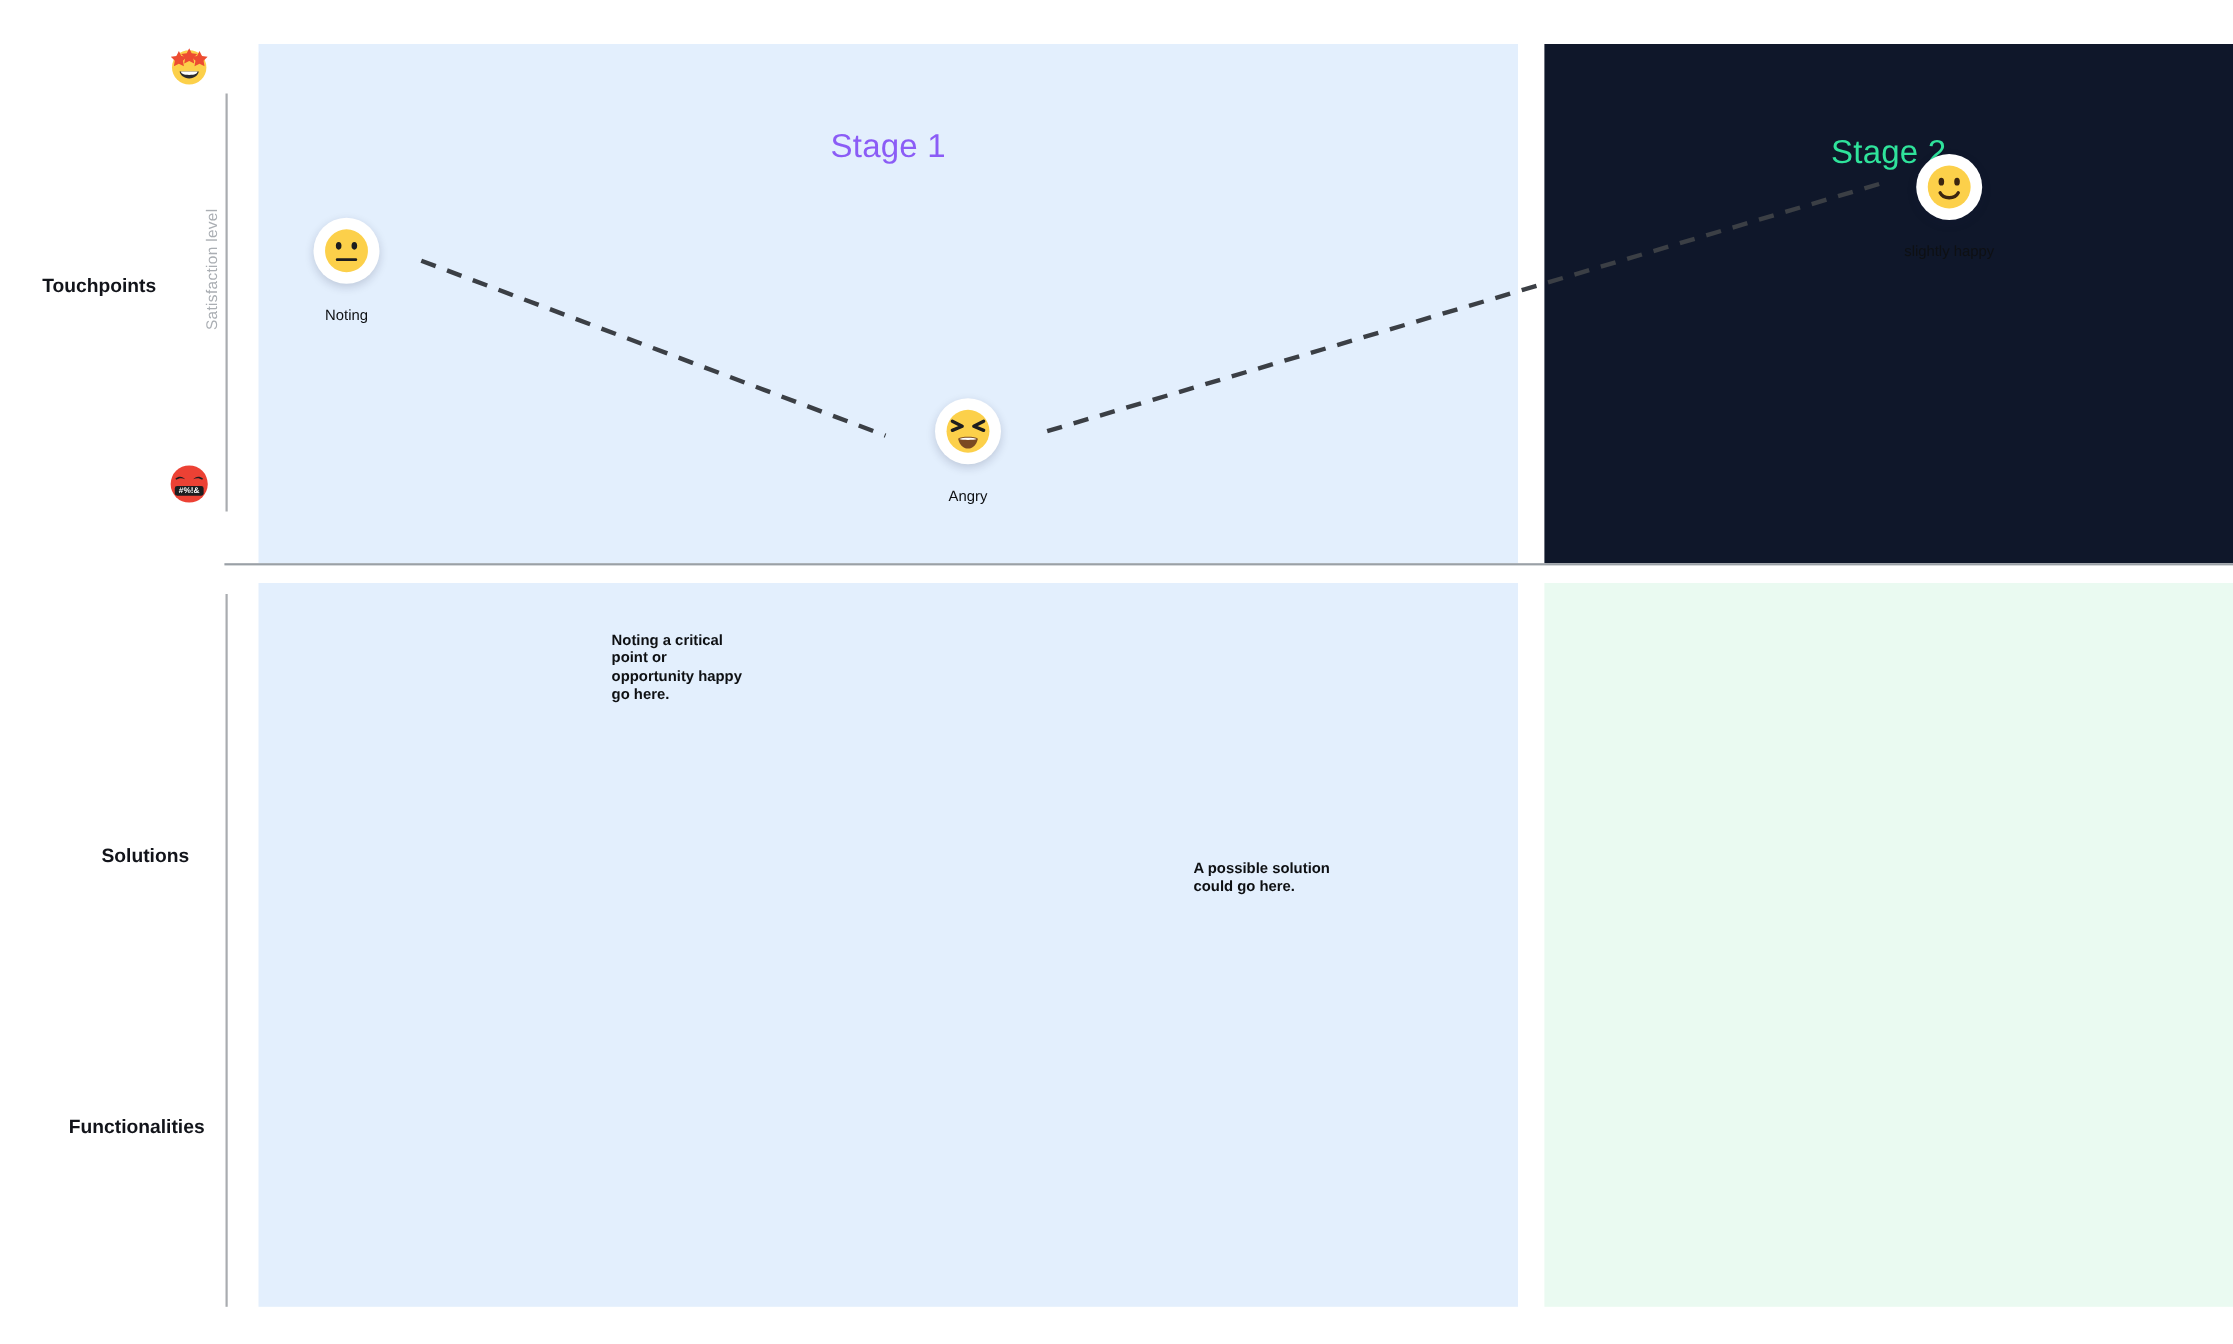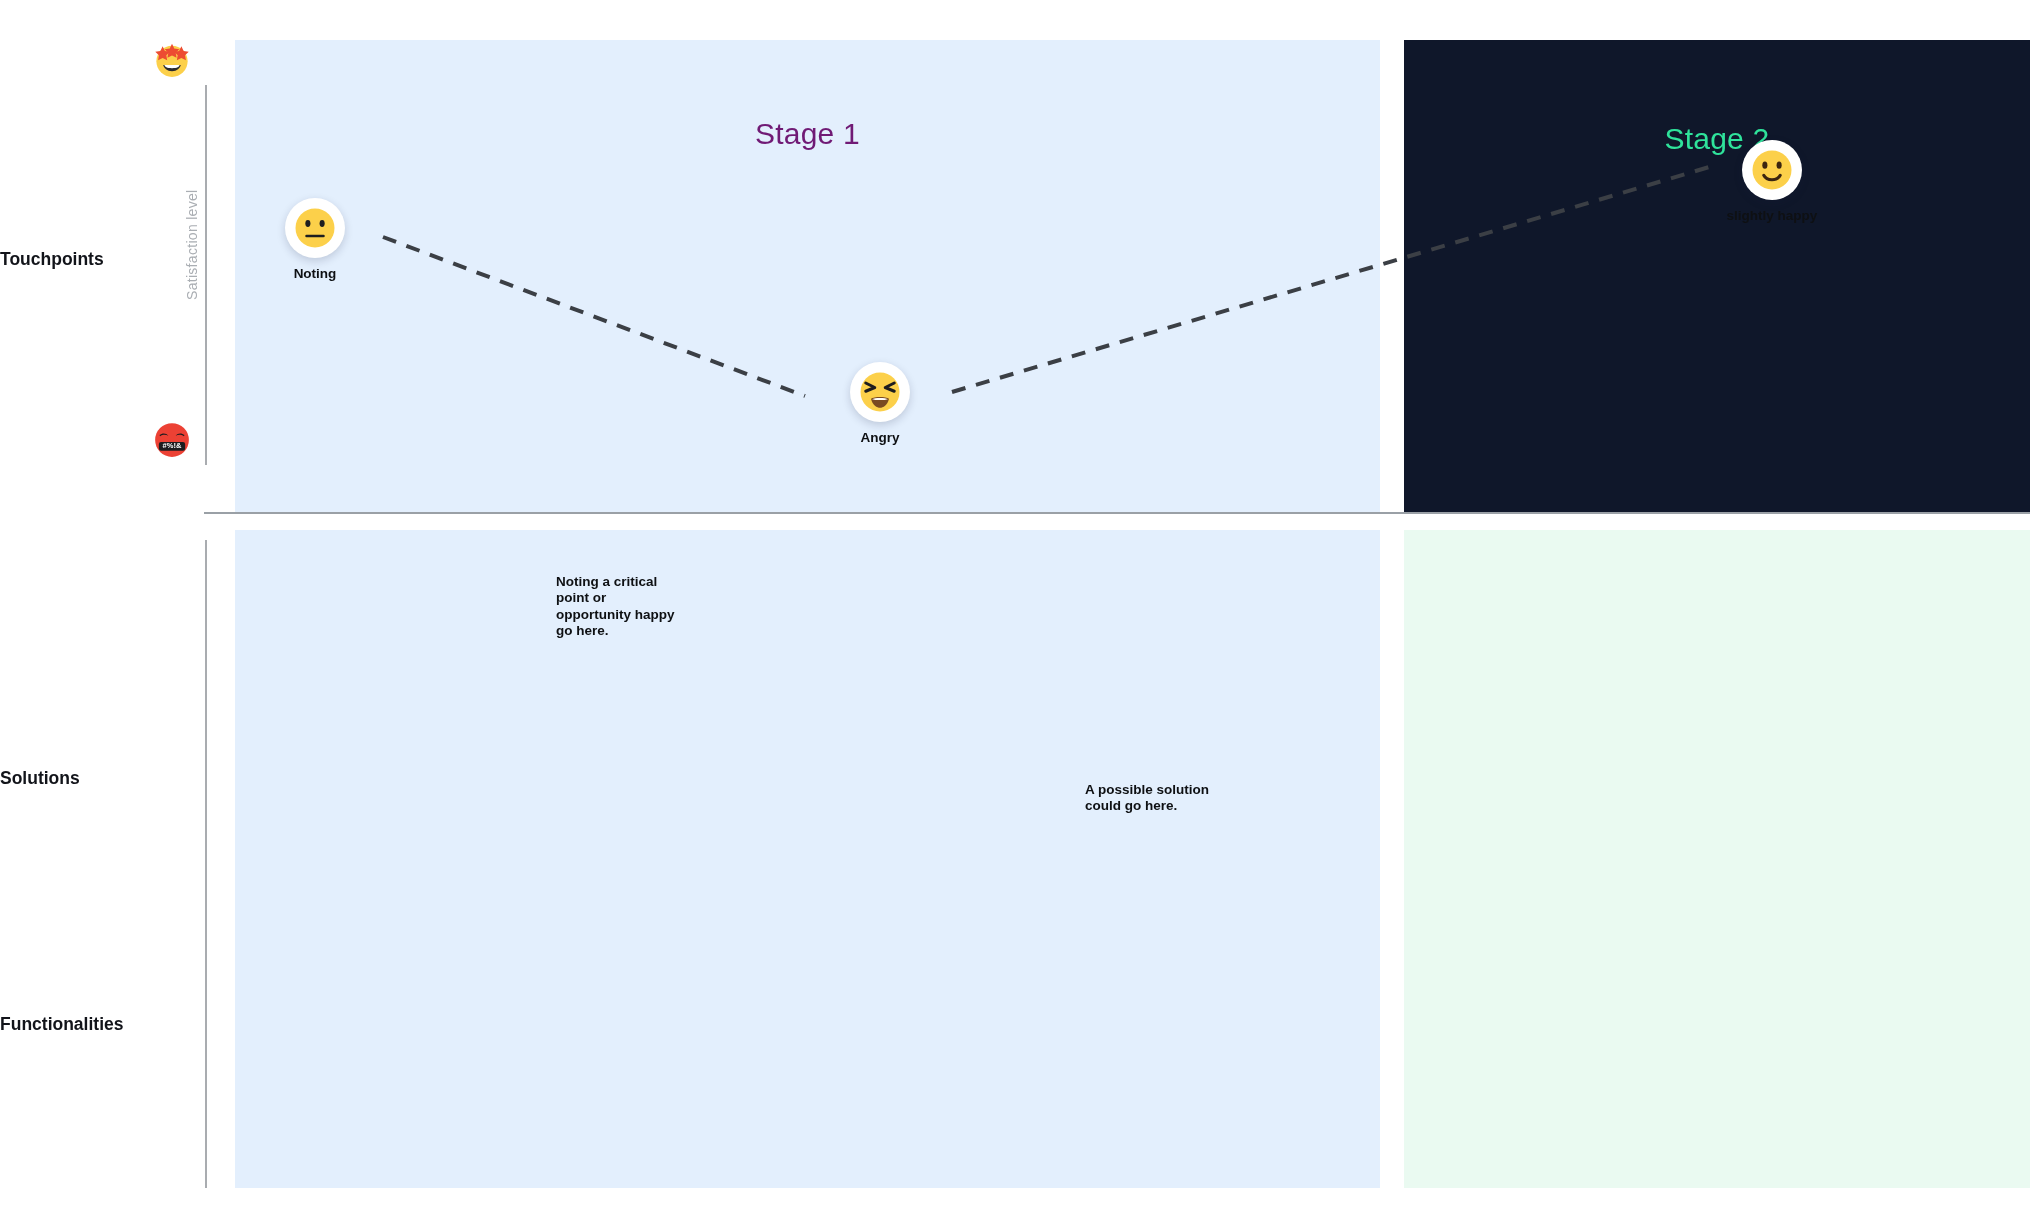--- a/index.html
+++ b/index.html
@@ -37,20 +37,21 @@
     letter-spacing: 0.2px;
     white-space: nowrap;
   }
 
   
   .row-label {
     position: absolute;
     font-size: 17.5px;
     font-weight: 700;
     color: #12141a;
+    text-align: right;
     white-space: nowrap;
   }
 
   
   .axis-line {
     position: absolute;
     width: 2px;
     background: #a9acb0;
   }
   .axis-caption {
@@ -83,23 +84,23 @@
     position: relative;
     margin: 0 auto;
     border-radius: 50%;
     background: #ffffff;
     box-shadow: 0 3px 9px rgba(20,30,60,0.18);
     display: flex;
     align-items: center;
     justify-content: center;
   }
   .node-label {
-    margin-top: 8px;
+    margin-top: 21px;
     font-size: 13.5px;
-    font-weight: 700;
+    font-weight: 400;
     color: #0e1013;
     white-space: nowrap;
   }
 
   
   .note {
     position: absolute;
     font-size: 13.5px;
     font-weight: 700;
     line-height: 1.22;
@@ -114,21 +115,21 @@
     height: 1222px;
     pointer-events: none;
   }
 </style>
 </head>
 <body>
 
 <div id="canvas">
 
   <div class="stage-panel blue" style="left: 235px; top: 40px; width: 1145px; height: 472px; background: rgb(227, 239, 253);">
-    <div class="stage-title" style="top:77px; color:#701a75;">Stage 1</div>
+    <div class="stage-title" style="top:77px; color:#8b5cf6;">Stage 1</div>
   </div>
 
   <div class="stage-panel green" style="left: 1404px; top: 40px; width: 626px; height: 472px; background: #0f172a;">
     <div class="stage-title" style="top:82px; color:#2fe39b;">Stage 2</div>
   </div>
 
   <div class="stage-panel blue" style="left: 235px; top: 530px; width: 1145px; height: 658px; background: rgb(227, 239, 253);"></div>
 
   <div class="stage-panel green" style="left: 1404px; top: 530px; width: 626px; height: 658px; background: rgb(234, 250, 241);"></div>
 

